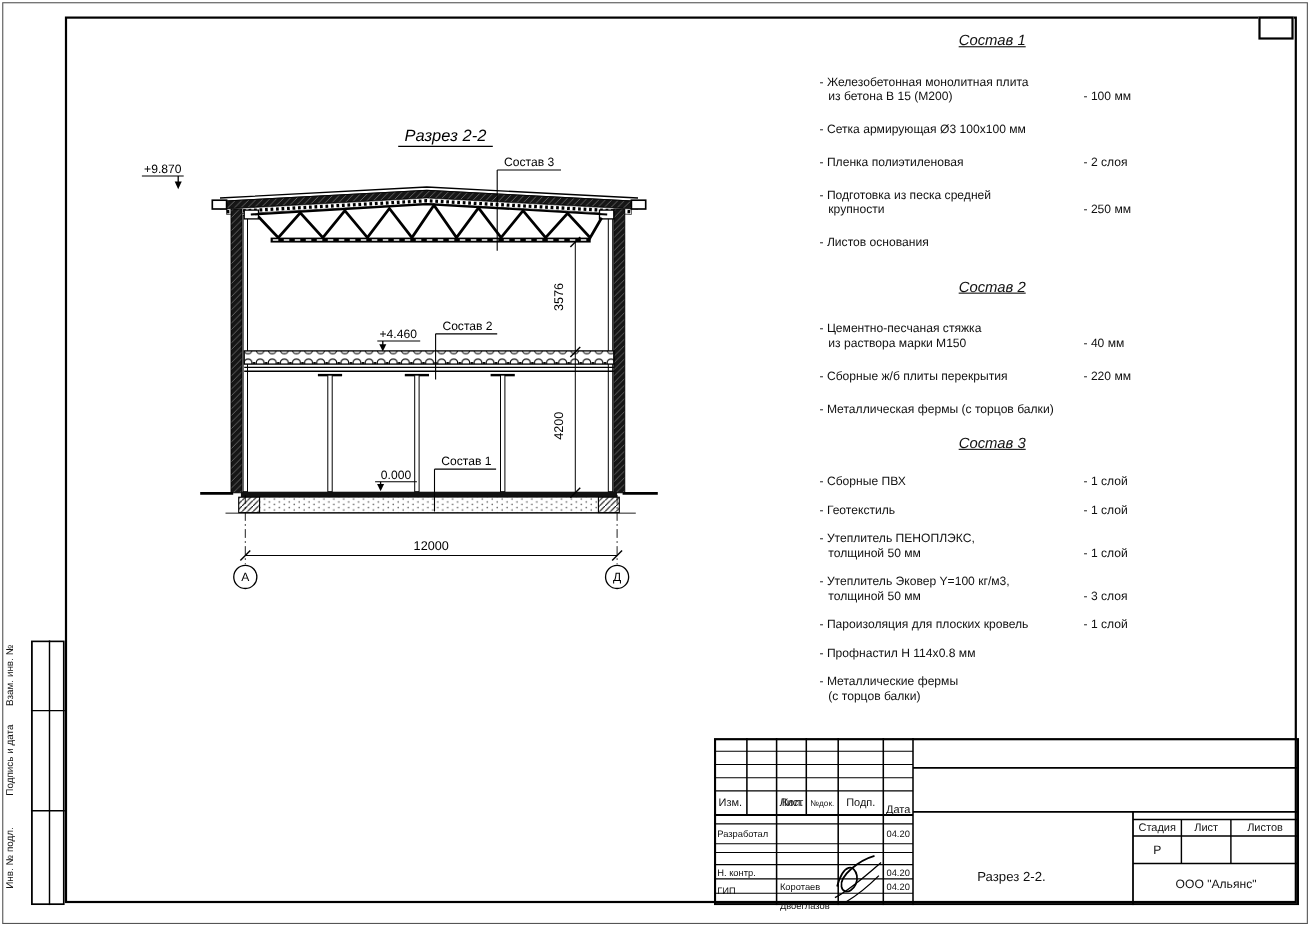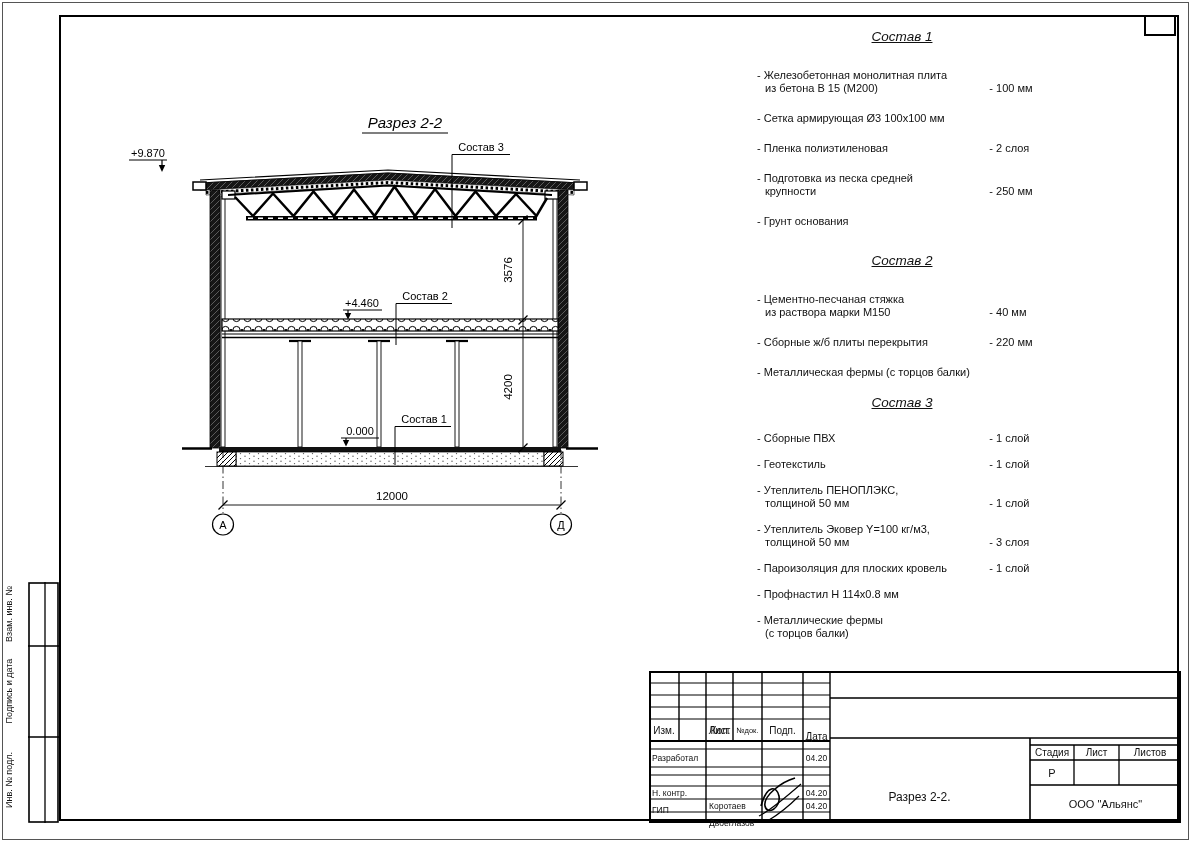--- a/index.html
+++ b/index.html
@@ -10,21 +10,21 @@
   .corner-box{position:absolute;left:1144px;top:15px;width:32px;height:21px;border:2px solid #000;box-sizing:border-box;background:#fff;}
   .drawing-svg{position:absolute;left:0;top:0;}
 
   
   .comp-col{position:absolute;left:745px;width:314px;font-size:11px;line-height:13px;}
   .comp-block{position:absolute;left:0;width:314px;}
   .comp-head{font-style:italic;text-decoration:underline;font-size:13.5px;text-align:center;margin-bottom:26px;}
   .comp-item{display:flex;align-items:flex-end;margin-top:17px;}
   .b3 .comp-item{margin-top:13px;}
   .b3 .comp-head{margin-bottom:23px;}
-  .comp-text{width:240px;margin-left:12px;}
+  .comp-text{width:240px;}
   .comp-text span{display:block;}
   .comp-text .t2{padding-left:8px;}
   .comp-val{width:72px;}
 
   
   .tblock{position:absolute;left:649px;top:671px;width:532px;height:152px;}
   .tb-cell{position:absolute;display:flex;align-items:center;justify-content:center;overflow:hidden;white-space:nowrap;}
   .tb-left{justify-content:flex-start;padding-left:3px;box-sizing:border-box;}
   .f10{font-size:10px;} .f8{font-size:8.5px;} .f7{font-size:7.5px;}
   .f11{font-size:11px;} .f12{font-size:12px;}
@@ -193,21 +193,21 @@
       </div>
       <div class="comp-item">
         <div class="comp-text">
             <span>- Подготовка из песка средней</span>
             <span class="t2">крупности</span>
           </div>
         <div class="comp-val">- 250 мм</div>
       </div>
       <div class="comp-item">
         <div class="comp-text">
-            <span>- Грунт основания</span>
+            <span>- Листов основания</span>
             <span class="t2"></span>
           </div>
         <div class="comp-val"></div>
       </div>
     </div>
 
     <div class="comp-block" style="top:254px;">
       <div class="comp-head">Состав 2</div>
       <div class="comp-item">
         <div class="comp-text">

